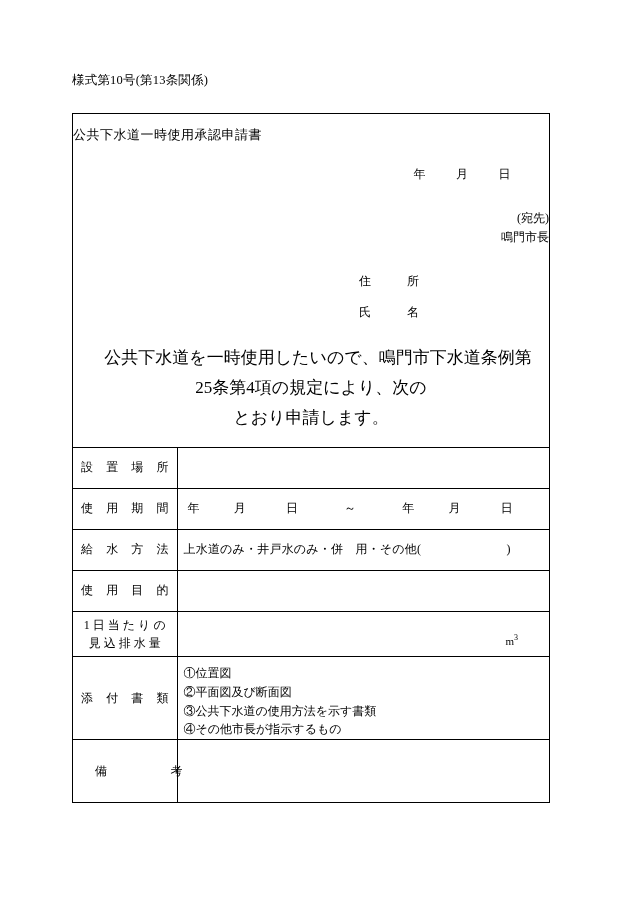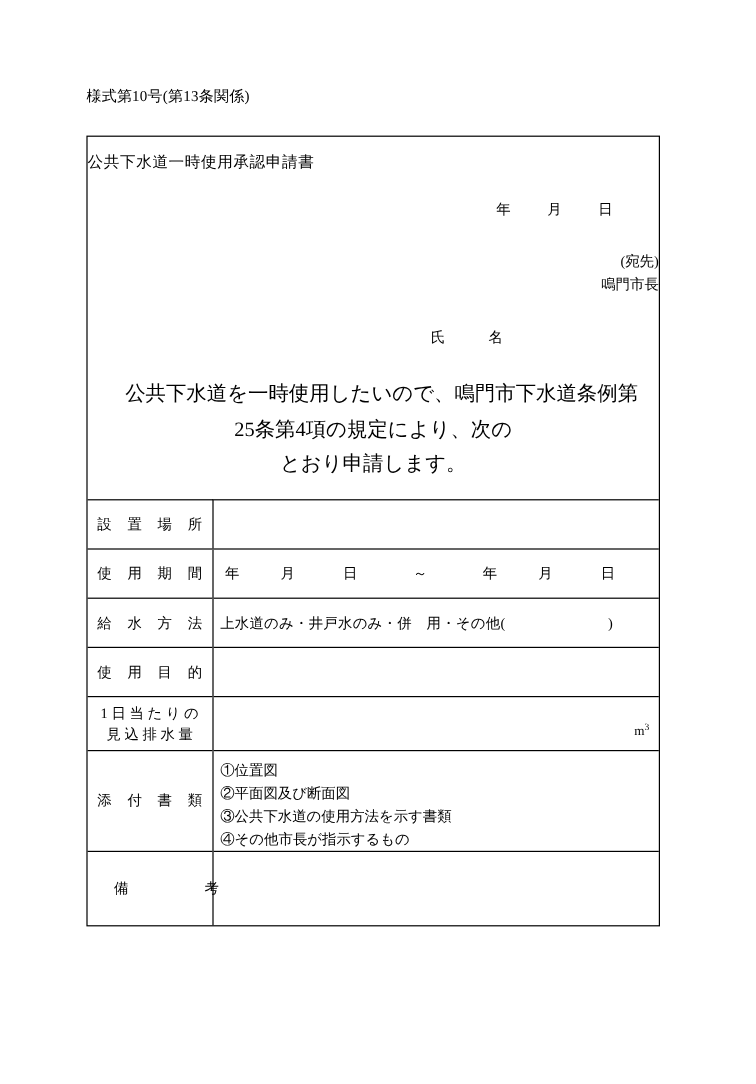--- a/index.html
+++ b/index.html
@@ -147,21 +147,21 @@
   }
   .volume-lbl {
     line-height: 1.5;
   }
   .volume-val {
     position: relative;
     height: 100%;
   }
   .unit {
     position: absolute;
-    right: 8px;
+    right: 31px;
     bottom: 9px;
     font-size: 11px;
   }
   .unit sup {
     font-size: 8px;
     vertical-align: super;
   }
   .attach-list {
     font-size: 12px;
     line-height: 1.58;
@@ -185,20 +185,23 @@
       <div class="date-line">
         <span>年</span><span class="sp"></span><span>月</span><span class="sp"></span><span>日</span>
       </div>
 
       <div class="addressee">
         <span>(宛先)</span>
         <span class="indent">鳴門市長</span>
       </div>
 
       <div class="applicant">
+        <div>
+          <span class="lbl">住　　　所</span>
+        </div>
         <div>
           <span class="lbl">氏　　　名</span>
         </div>
       </div>
 
       <div class="statement">
         <span>公共下水道を一時使用したいので、鳴門市下水道条例第25条第4項の規定により、次の</span>
         <span class="cont">とおり申請します。</span>
       </div>
     </div>

